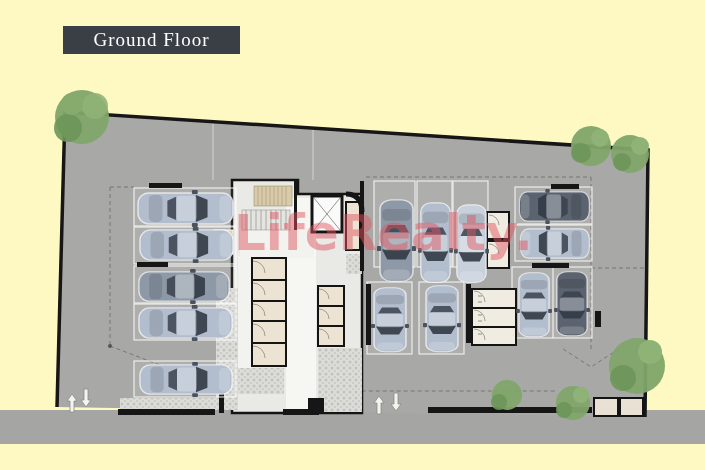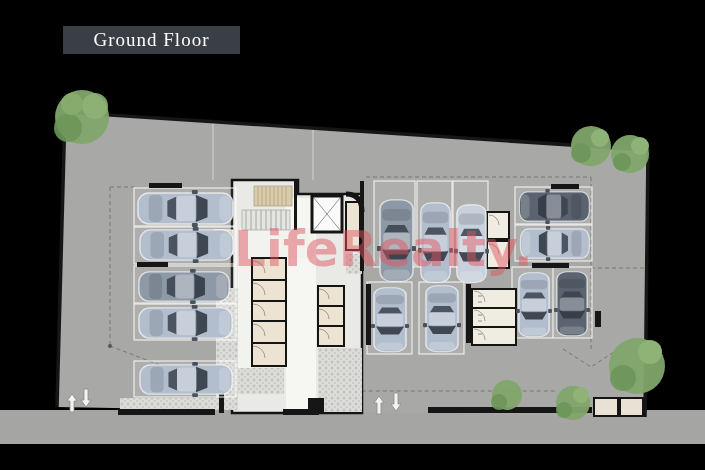--- a/index.html
+++ b/index.html
@@ -1,23 +1,23 @@
 <!DOCTYPE html>
 <html><head>
 <meta charset="utf-8">
 <style>
   html,body{margin:0;padding:0;background:#fff;}
-  .stage{position:relative;width:705px;height:470px;background:#000000;overflow:hidden;
+  .stage{position:relative;width:705px;height:470px;background:#fef9c3;overflow:hidden;
          font-family:"Liberation Sans",sans-serif;text-align:right;}
   .title-block{position:absolute;left:63px;top:26px;width:177px;height:28px;
          background:#3a3e45;color:#ffffff;display:flex;align-items:center;justify-content:center;
          font-family:"Liberation Serif","DejaVu Serif",serif;font-size:19px;letter-spacing:1px;}
   .watermark{position:absolute;left:234px;top:204px;font-size:50px;font-weight:700;
          font-family:"DejaVu Sans","Liberation Sans",sans-serif;color:#e0545f;opacity:0.48;
-         letter-spacing:0px;white-space:nowrap;pointer-events:none;z-index:5;margin-top:16px;}
+         letter-spacing:0px;white-space:nowrap;pointer-events:none;z-index:5;}
   svg{position:absolute;left:0;top:0;}
   .carL{color:#b2bdcd}.carM{color:#8e99a7}.carD{color:#5a636f}.carC{color:#c7d0db}
   .stall{fill:rgba(255,255,255,0.07);stroke:rgba(255,255,255,0.78);stroke-width:1.2;}
   .wall{fill:#161616;}
   .dash{stroke:#777773;stroke-width:1;fill:none;stroke-dasharray:4 3;}
   .roomfill{fill:#ece3d3;stroke:#141414;stroke-width:2;}
   .arc{stroke:#8a8a84;stroke-width:0.8;fill:none;}
 </style>
 </head>
 <body>

